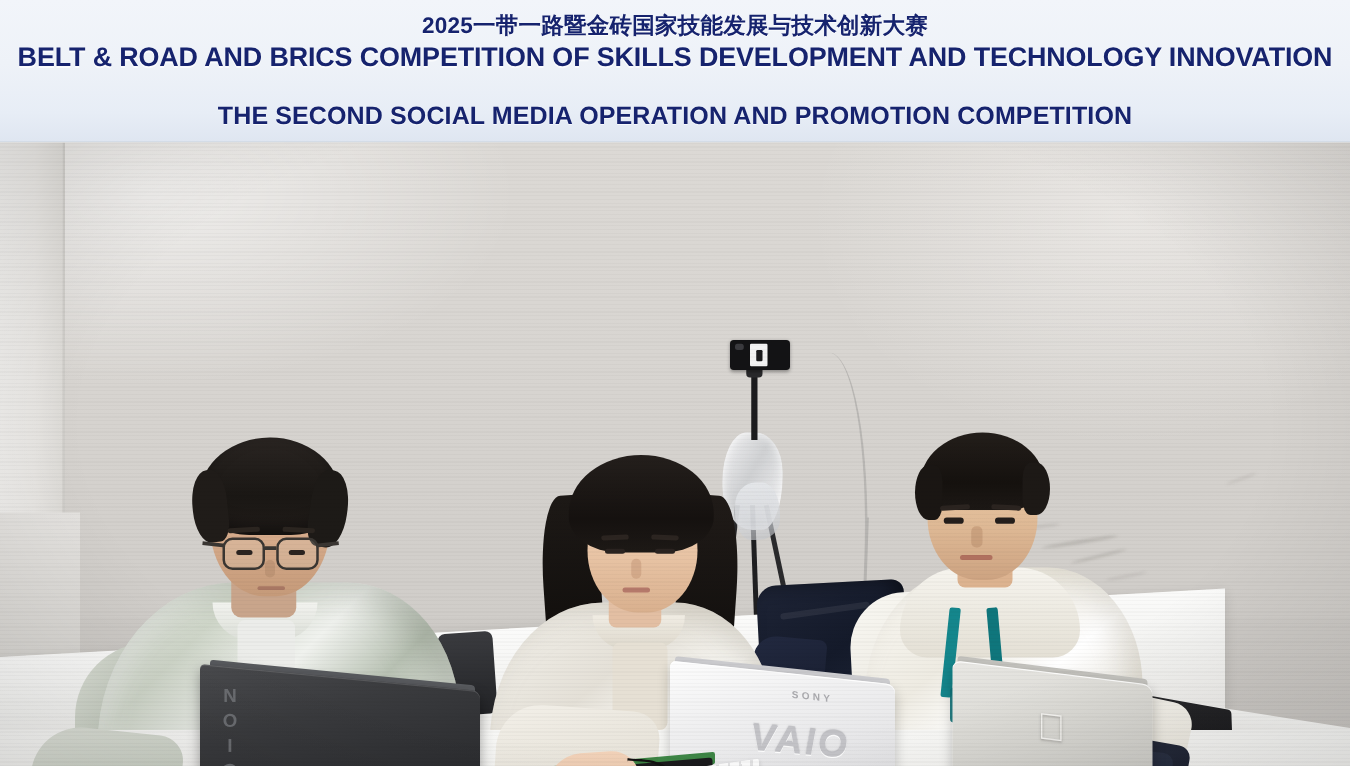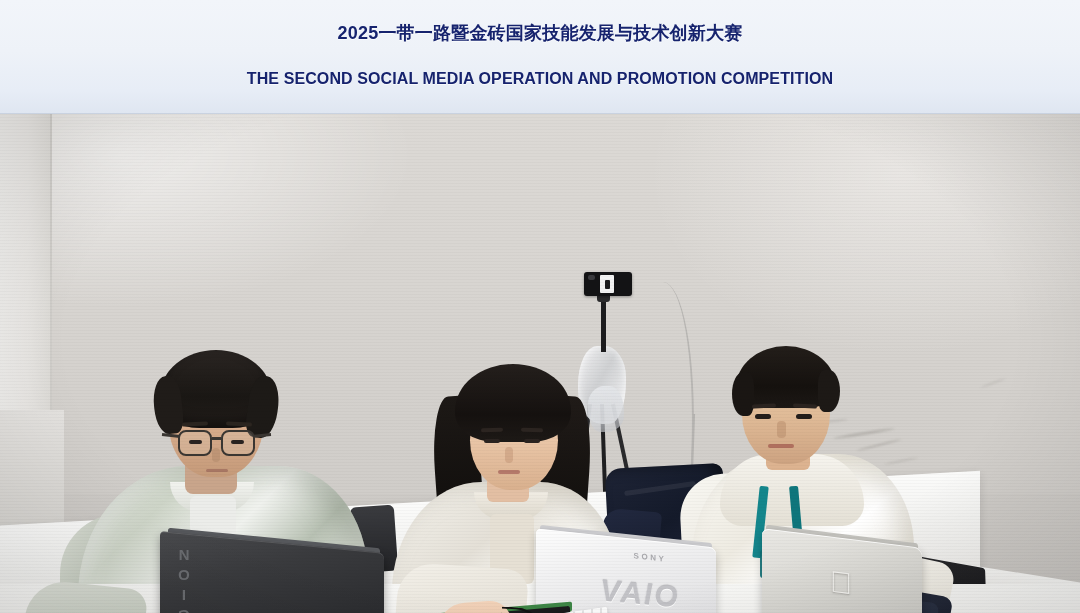--- a/index.html
+++ b/index.html
@@ -16,21 +16,21 @@
     background:linear-gradient(180deg,#f2f5fa 0%, #eef2f8 45%, #e7edf6 80%, #dfe6f1 100%);
     display:flex; flex-direction:column; align-items:center; justify-content:center;
     gap:1px;
     border-bottom:1px solid #c9d2e0;
   }
   .bline { color:#16236e; white-space:nowrap; letter-spacing:.2px;
            text-shadow:0 1px 0 rgba(255,255,255,.7); }
   #bl1 { font-size:18px; font-weight:bold; line-height:24px; }
   #bl2 { font-size:21.5px; font-weight:bold; line-height:26px; letter-spacing:-0.1px; }
   #bl3 { font-size:17px; font-weight:bold; line-height:24px; }
-  #bl4 { font-size:16px; font-weight:bold; line-height:26px; letter-spacing:.1px;margin-top:20px; }
+  #bl4 { font-size:20px; font-weight:bold; line-height:26px; letter-spacing:.1px;margin-top:20px; }
 
   
   #photo {
     position:absolute; left:0; top:114px; width:1080px; height:499px;
     overflow:hidden;
     background:linear-gradient(180deg,#d9d6d2 0%, #d5d2ce 40%, #cfccc8 70%, #c8c5c1 100%);
   }
   .ph { position:absolute; }
 
   
@@ -319,20 +319,21 @@
   #grain { left:0; top:0; width:1080px; height:499px; pointer-events:none; opacity:.05;
     background:repeating-linear-gradient(0deg, rgba(0,0,0,.5) 0 1px, rgba(255,255,255,0) 1px 3px); }
 </style>
 </head>
 <body>
 
 <div id="page">
 
   <div id="banner">
     <div class="bline" id="bl1">2025一带一路暨金砖国家技能发展与技术创新大赛</div>
+    <div class="bline" id="bl2">BELT &amp; ROAD AND BRICS COMPETITION OF SKILLS DEVELOPMENT AND TECHNOLOGY INNOVATION</div>
     <div class="bline" id="bl4">THE SECOND SOCIAL MEDIA OPERATION AND PROMOTION COMPETITION</div>
   </div>
 
   <div id="photo">
 
     <div class="ph" id="wall"></div>
     <div class="ph smudge" id="sm1"></div>
     <div class="ph smudge" id="sm2"></div>
     <div class="ph smudge" id="sm3"></div>
     <div class="ph smudge" id="sm4"></div>

